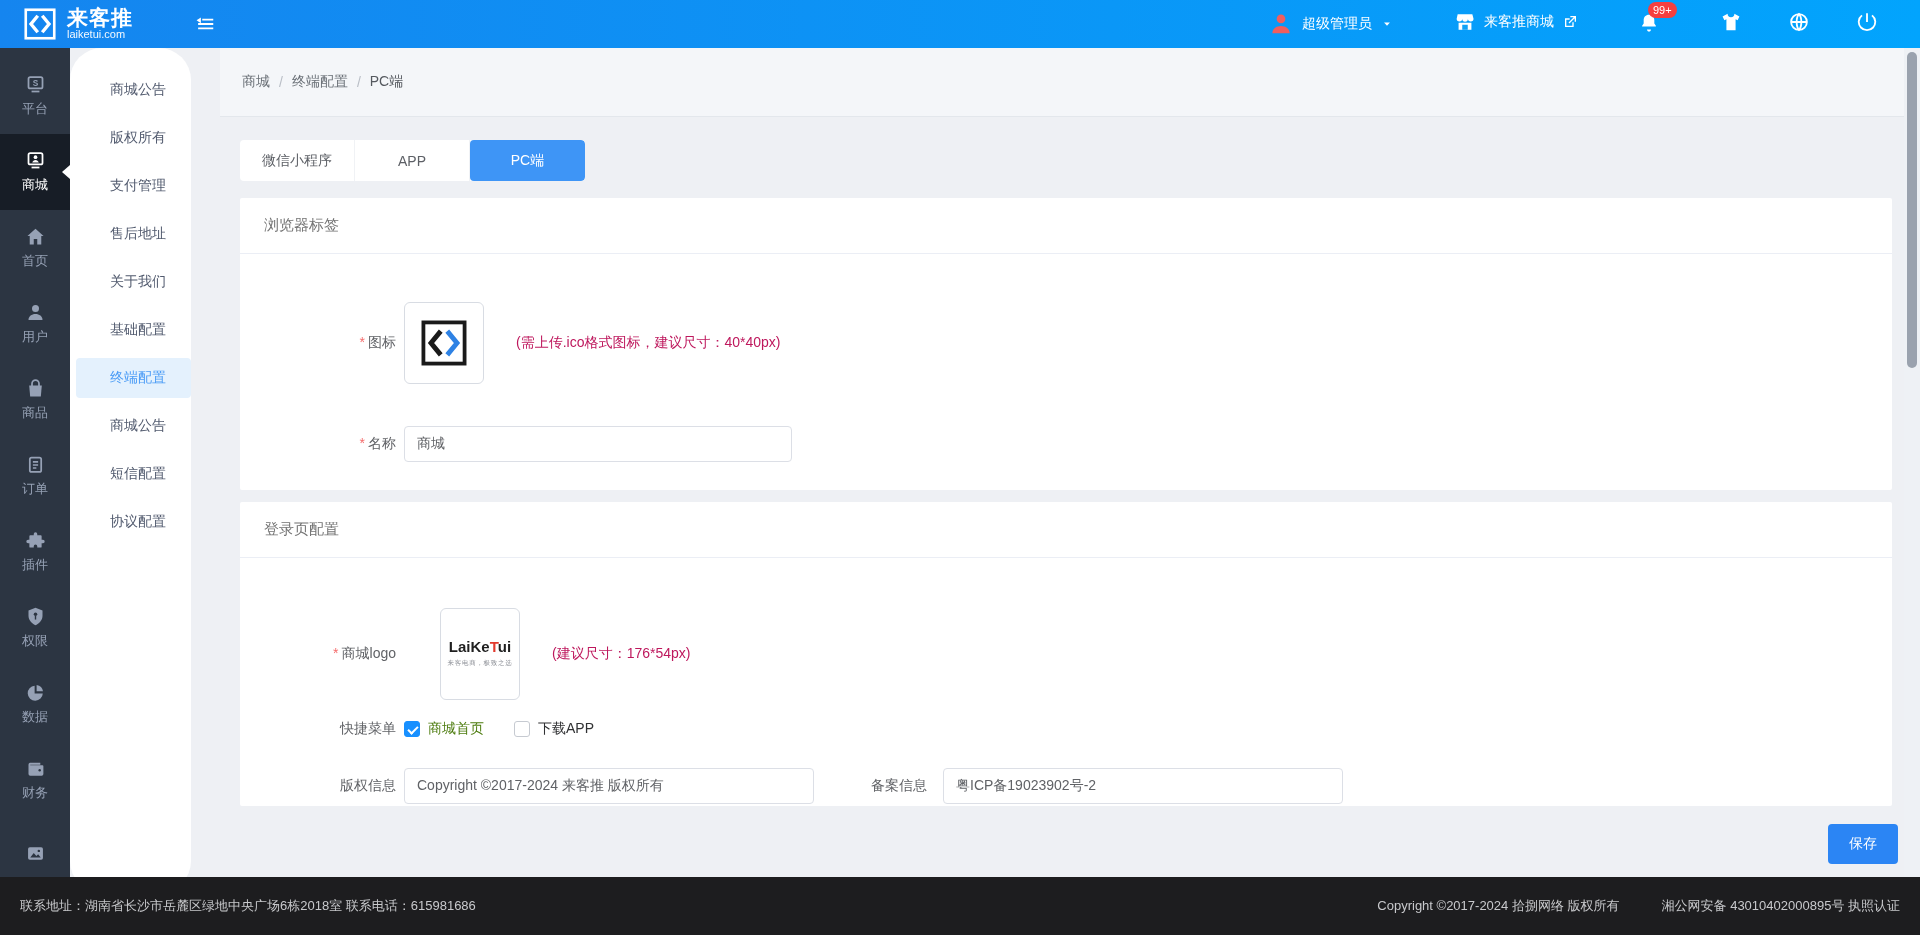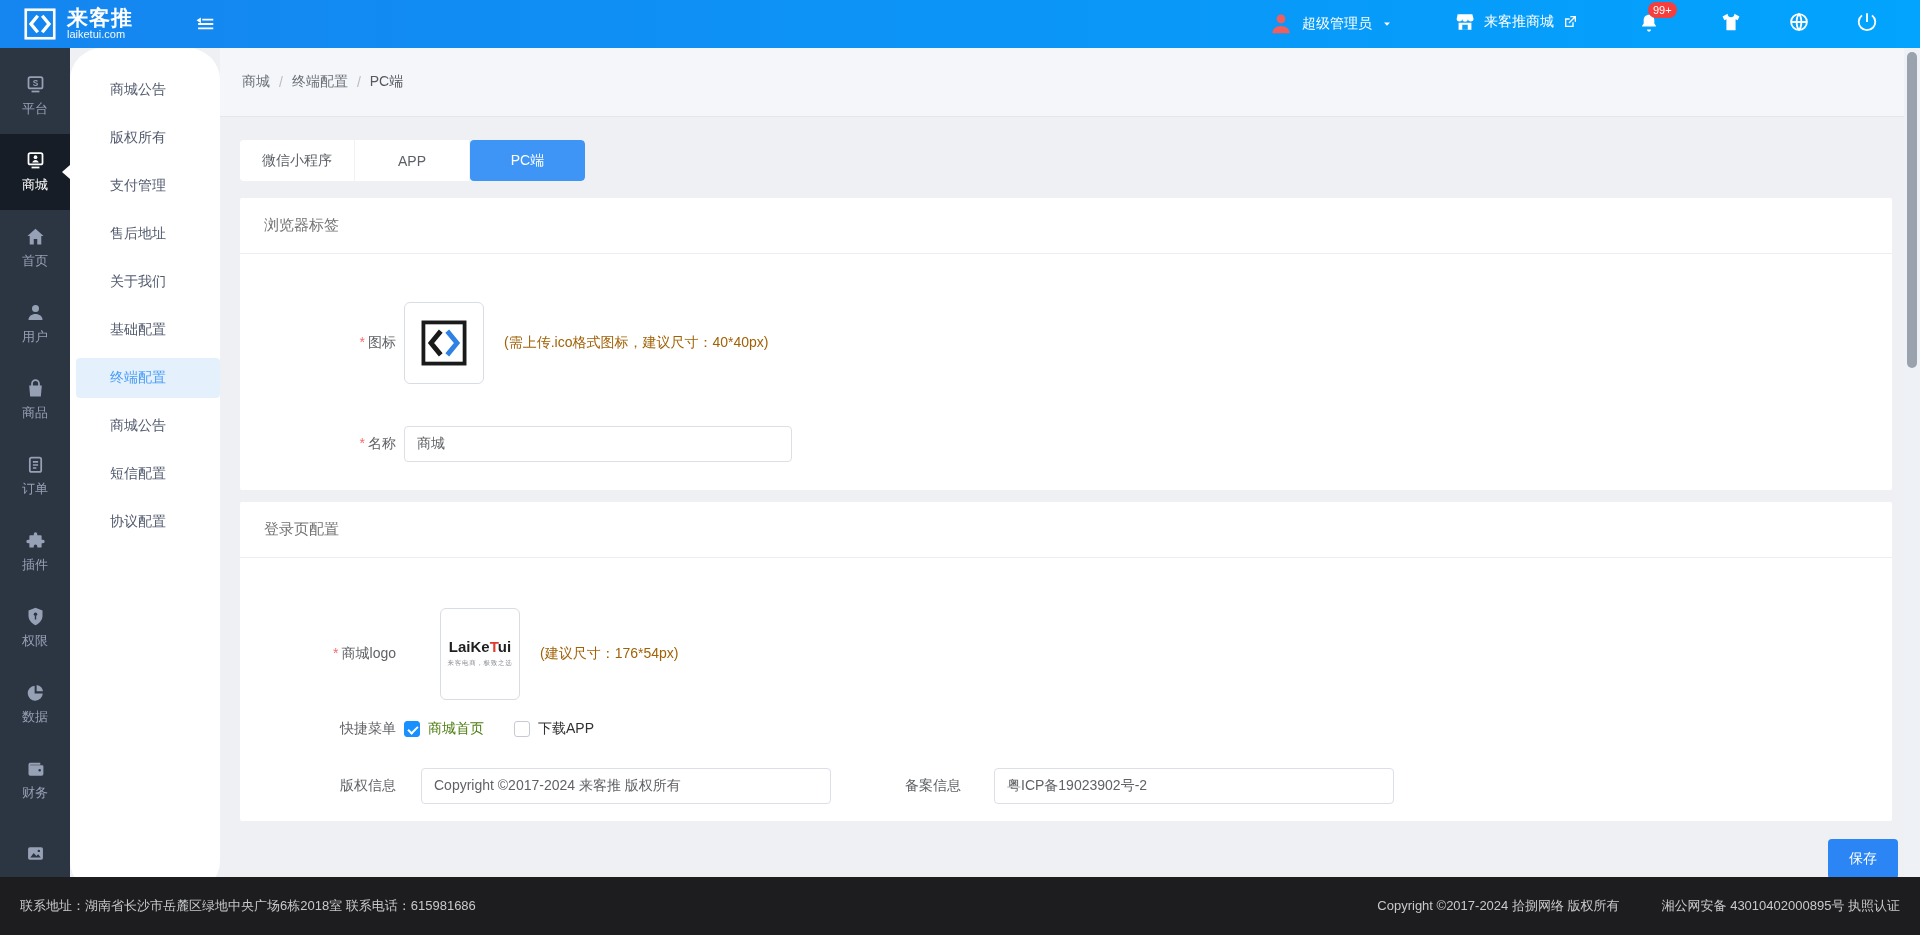--- a/index.html
+++ b/index.html
@@ -32,21 +32,21 @@
     background:#2c3542; z-index:10; padding-top:10px; overflow:hidden; }
   .side-item { position:relative; height:76px; display:flex; flex-direction:column;
     align-items:center; justify-content:center; gap:5px; color:#96a1b5; cursor:pointer; }
   .side-item .i { width:21px; height:21px; }
   .side-item .lbl { font-size:13px; }
   .side-item.active { background:#171d26; color:#fff; }
   .side-item.active::after { content:""; position:absolute; right:0; top:50%;
     margin-top:-7px; border:7px solid transparent; border-right:8px solid #fff; border-left:0; }
 
   
-  .submenu { position:absolute; left:70px; top:48px; width:150px; bottom:42px;
+  .submenu { position:absolute; left:70px; top:48px; width:121px; bottom:42px;
     background:#fff; z-index:9; padding-top:18px;border-radius:32px; }
   .sub-item { height:48px; display:flex; align-items:center; padding-left:40px;
     font-size:14px; color:#515a6e; cursor:pointer; }
   .sub-item.active { height:40px; margin:4px 0 4px 6px; border-radius:4px;
     background:#e4f1fd; color:#4b9cf6; padding-left:34px; }
 
   
   .content { position:absolute; left:220px; top:48px; right:0; bottom:42px;
     background:#eef0f4; overflow:hidden; }
   .crumb-bar { height:69px; background:#f4f6f9; border-bottom:1px solid #e3e7ec;
@@ -64,21 +64,21 @@
 
   .card { background:#fff; border-radius:2px; margin:17px 28px 0 20px; }
   .card + .card { margin-top:12px; }
   .card-hd { height:56px; display:flex; align-items:center; padding-left:24px;
     font-size:15px; color:#737373; border-bottom:1px solid #ebeef5; }
 
   .row { display:flex; align-items:center; margin-left:24px; }
   .lab { width:140px; text-align:right; padding-right:8px; font-size:14px; color:#606266;
     flex:none; white-space:nowrap; }
   .star { color:#f56c6c; margin-right:3px; }
-  .note { margin-left:20px; font-size:14px; color:#a16207; }
+  .note { margin-left:32px; font-size:14px; color:#be185d; }
 
   .icon-box { width:80px; height:82px; border:1px solid #d8dce3; border-radius:6px;
     background:#fff; display:flex; align-items:center; justify-content:center; cursor:pointer; }
   .mark-dark { width:52px; height:52px; }
   .mark-dark .lk-frame, .mark-dark .lk-left { stroke:#1a1a1a; }
   .mark-dark .lk-right { stroke:#2e82e4; }
   .mark-light .lk-frame, .mark-light .lk-left, .mark-light .lk-right { stroke:#fff; }
 
   .logo-box { width:80px; height:92px; border:1px solid #d8dce3; border-radius:6px;
     background:#fff; display:flex; flex-direction:column; align-items:center;
@@ -443,21 +443,21 @@
             <span class="cb checked"></span>
             <span class="qlbl">商城首页</span>
           </div>
 
           <div class="qopt">
             <span class="cb"></span>
             <span class="qlbl">下载APP</span>
           </div>
         </div>
     </div>
-    <div class="row" style="margin-top:30px; padding-bottom:17px;gap:17px;">
+    <div class="row" style="margin-top:30px; padding-bottom:2px;">
       <div class="lab">版权信息</div>
       <input class="txt copy-input" value="Copyright ©2017-2024 来客推 版权所有" style="">
       <div class="lab icp-lab">备案信息</div>
       <input class="txt icp-input" style="margin-left: 8px;" value="粤ICP备19023902号-2">
     </div>
   </div>
 
   <div class="save-row">
     <button class="save-btn">保存</button>
   </div>

